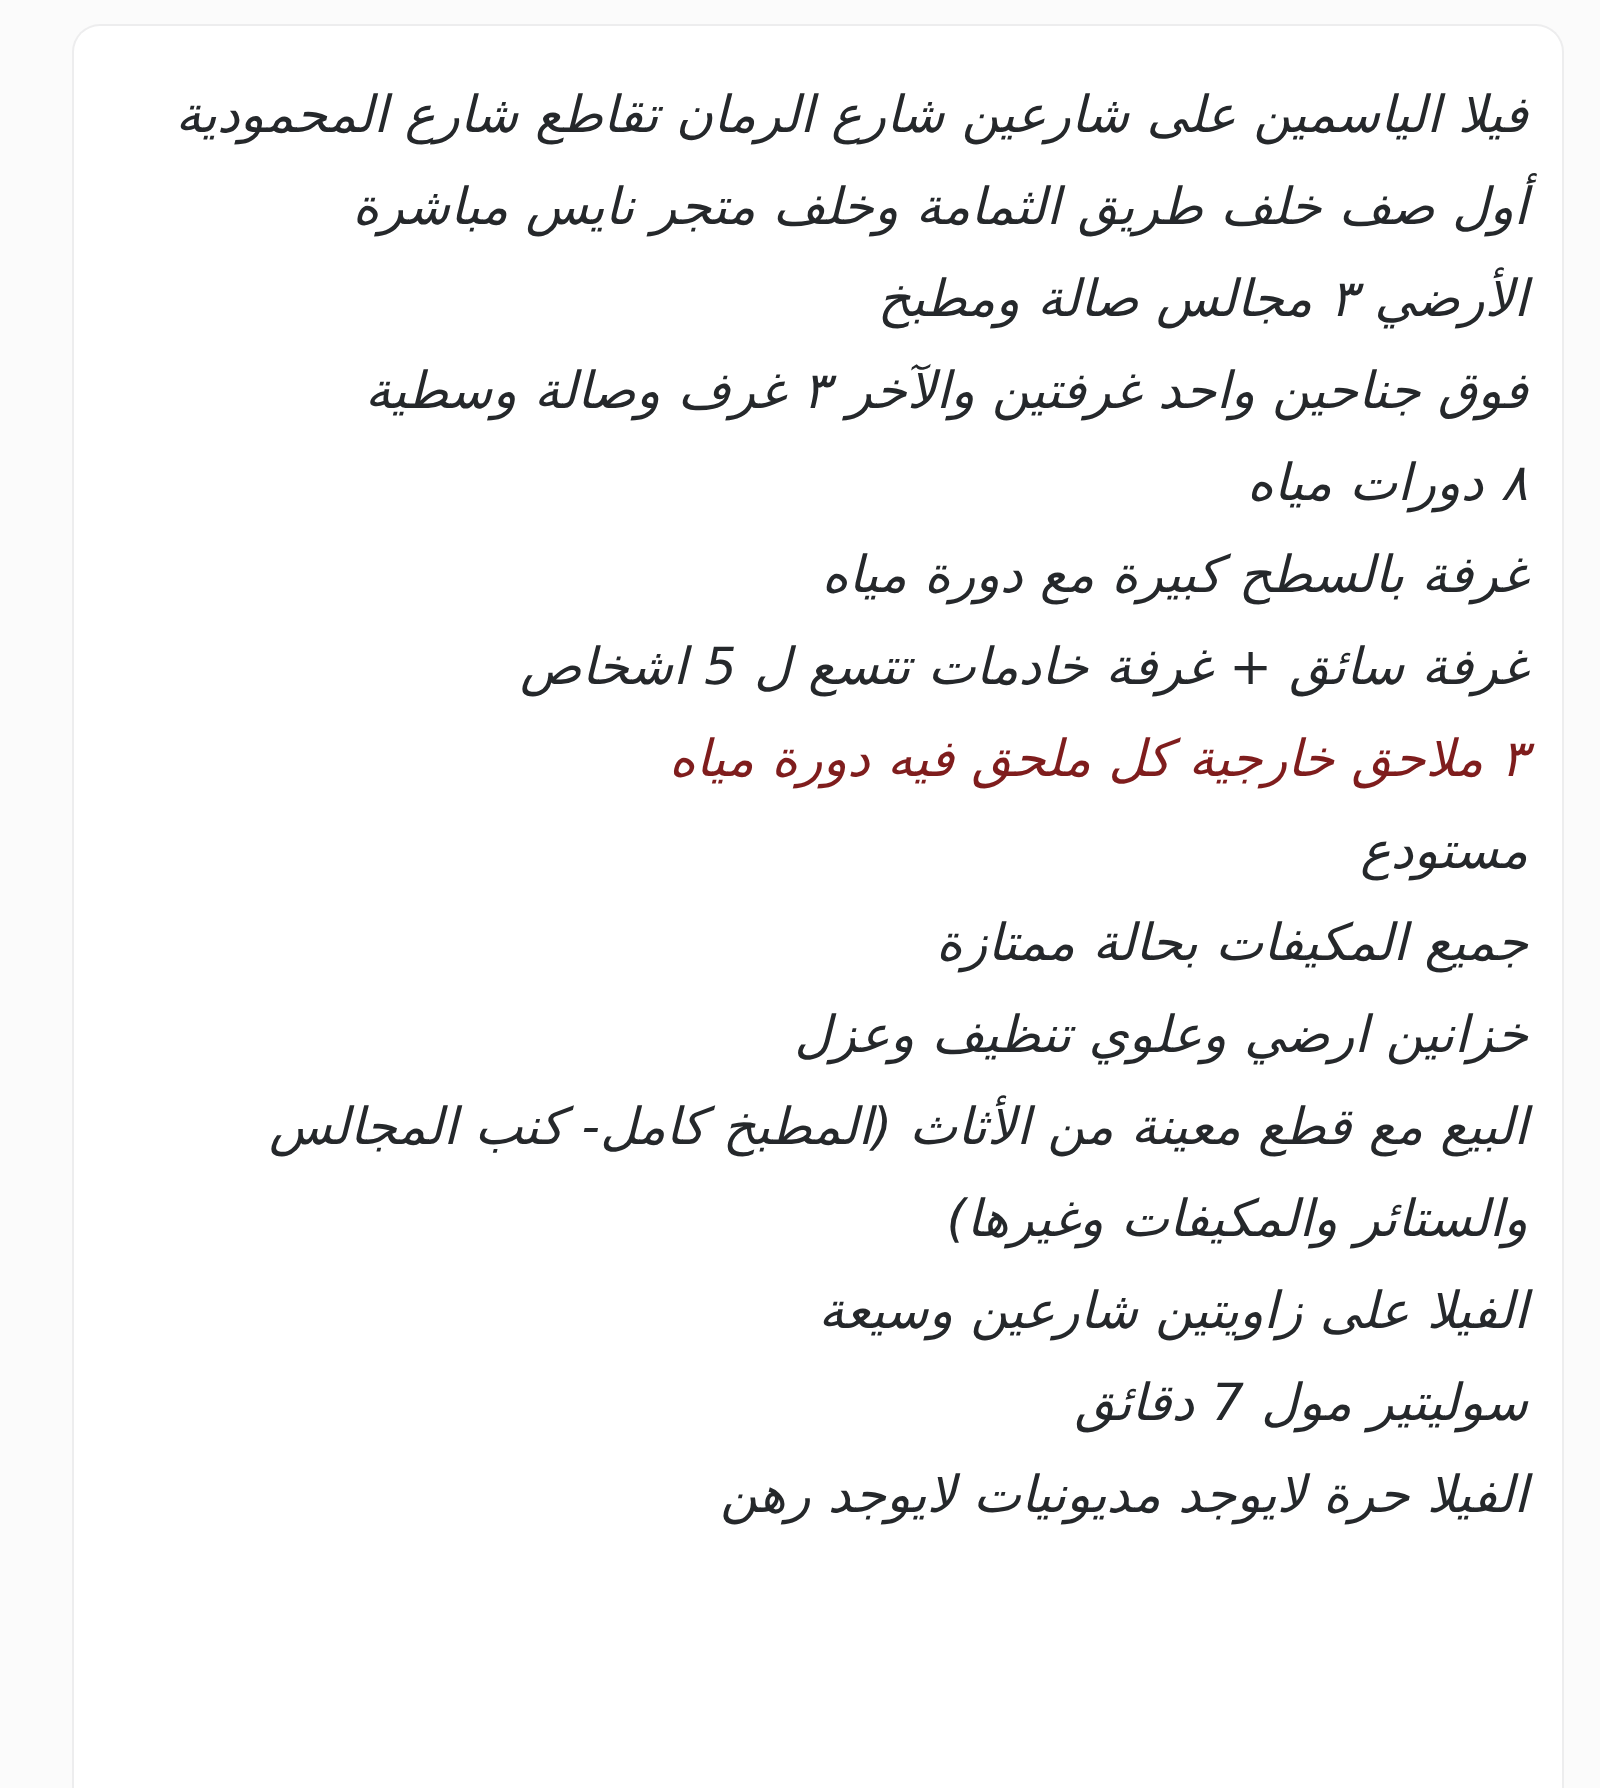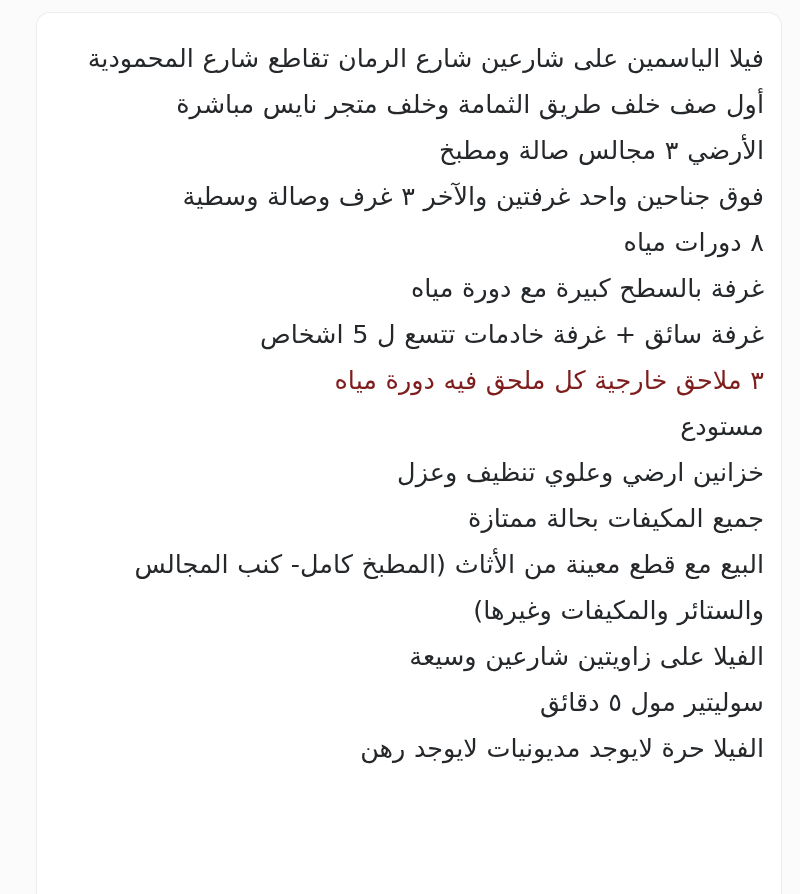--- a/index.html
+++ b/index.html
@@ -13,20 +13,21 @@
     overflow: hidden;
     background: #fbfbfb;
     font-family: "DejaVu Sans", "Liberation Sans", sans-serif;
   }
 
   .screen {
     position: relative;
     width: 800px;
     height: 894px;
     background: #fbfbfb;
+    font-style: italic;
   }
 
   
   .listing-card {
     position: absolute;
     top: 12px;
     left: 36px;
     right: 18px;
     bottom: -40px;
     background: #ffffff;
@@ -88,27 +89,27 @@
       <div class="desc-line">غرفة بالسطح كبيرة مع دورة مياه</div>
 
       <div class="desc-line">غرفة سائق + غرفة خادمات تتسع ل 5 اشخاص</div>
 
       <div class="desc-line faded">٣ ملاحق خارجية كل ملحق فيه دورة مياه</div>
 
       <div class="desc-line">مستودع</div>
 
 
 
+      <div class="desc-line">جميع المكيفات بحالة ممتازة</div>
+
       <div class="desc-line">خزانين ارضي وعلوي تنظيف وعزل</div>
-
-      <div class="desc-line">جميع المكيفات بحالة ممتازة</div>
 
       <div class="desc-line wraps">البيع مع قطع معينة من الأثاث (المطبخ كامل- كنب المجالس والستائر والمكيفات وغيرها)</div>
 
       <div class="desc-line">الفيلا على زاويتين شارعين وسيعة</div>
 
-      <div class="desc-line">سوليتير مول ٥ دقائق</div>
+      <div class="desc-line">سوليتير مول 7 دقائق</div>
 
       <div class="desc-line">الفيلا حرة لايوجد مديونيات لايوجد رهن</div>
 
     </div>
   </div>
 </div>
 
 </body></html>

